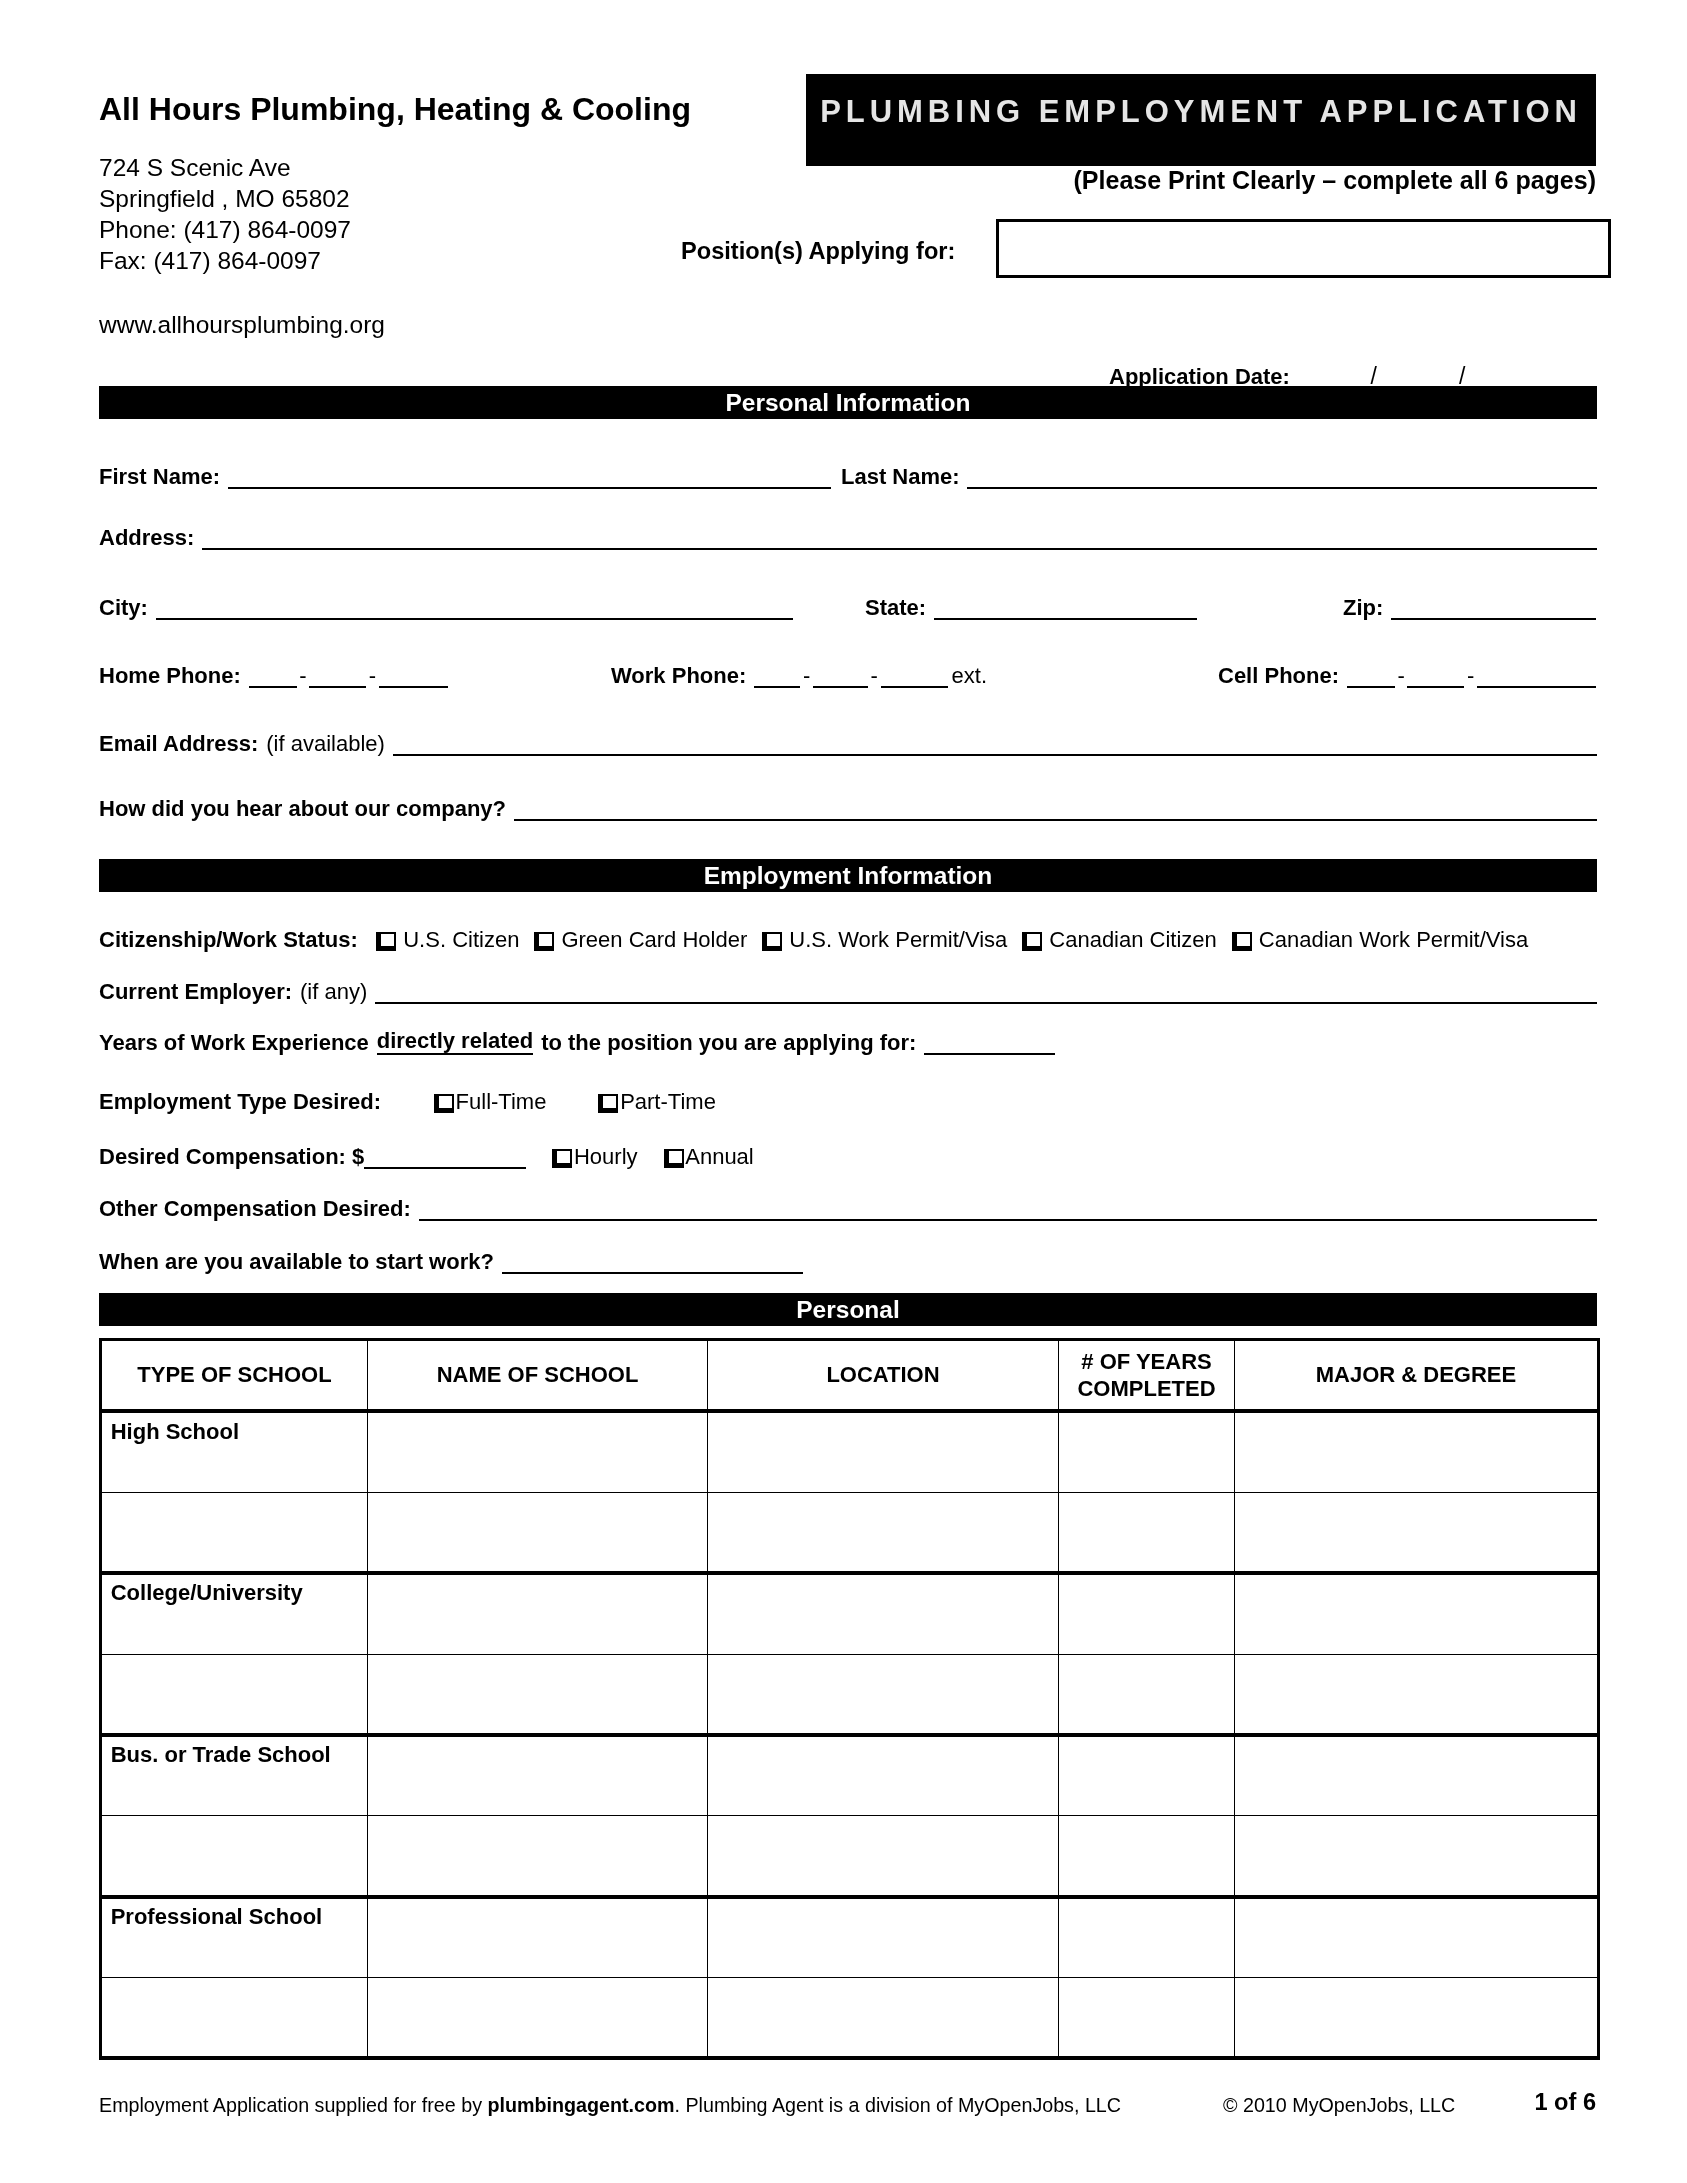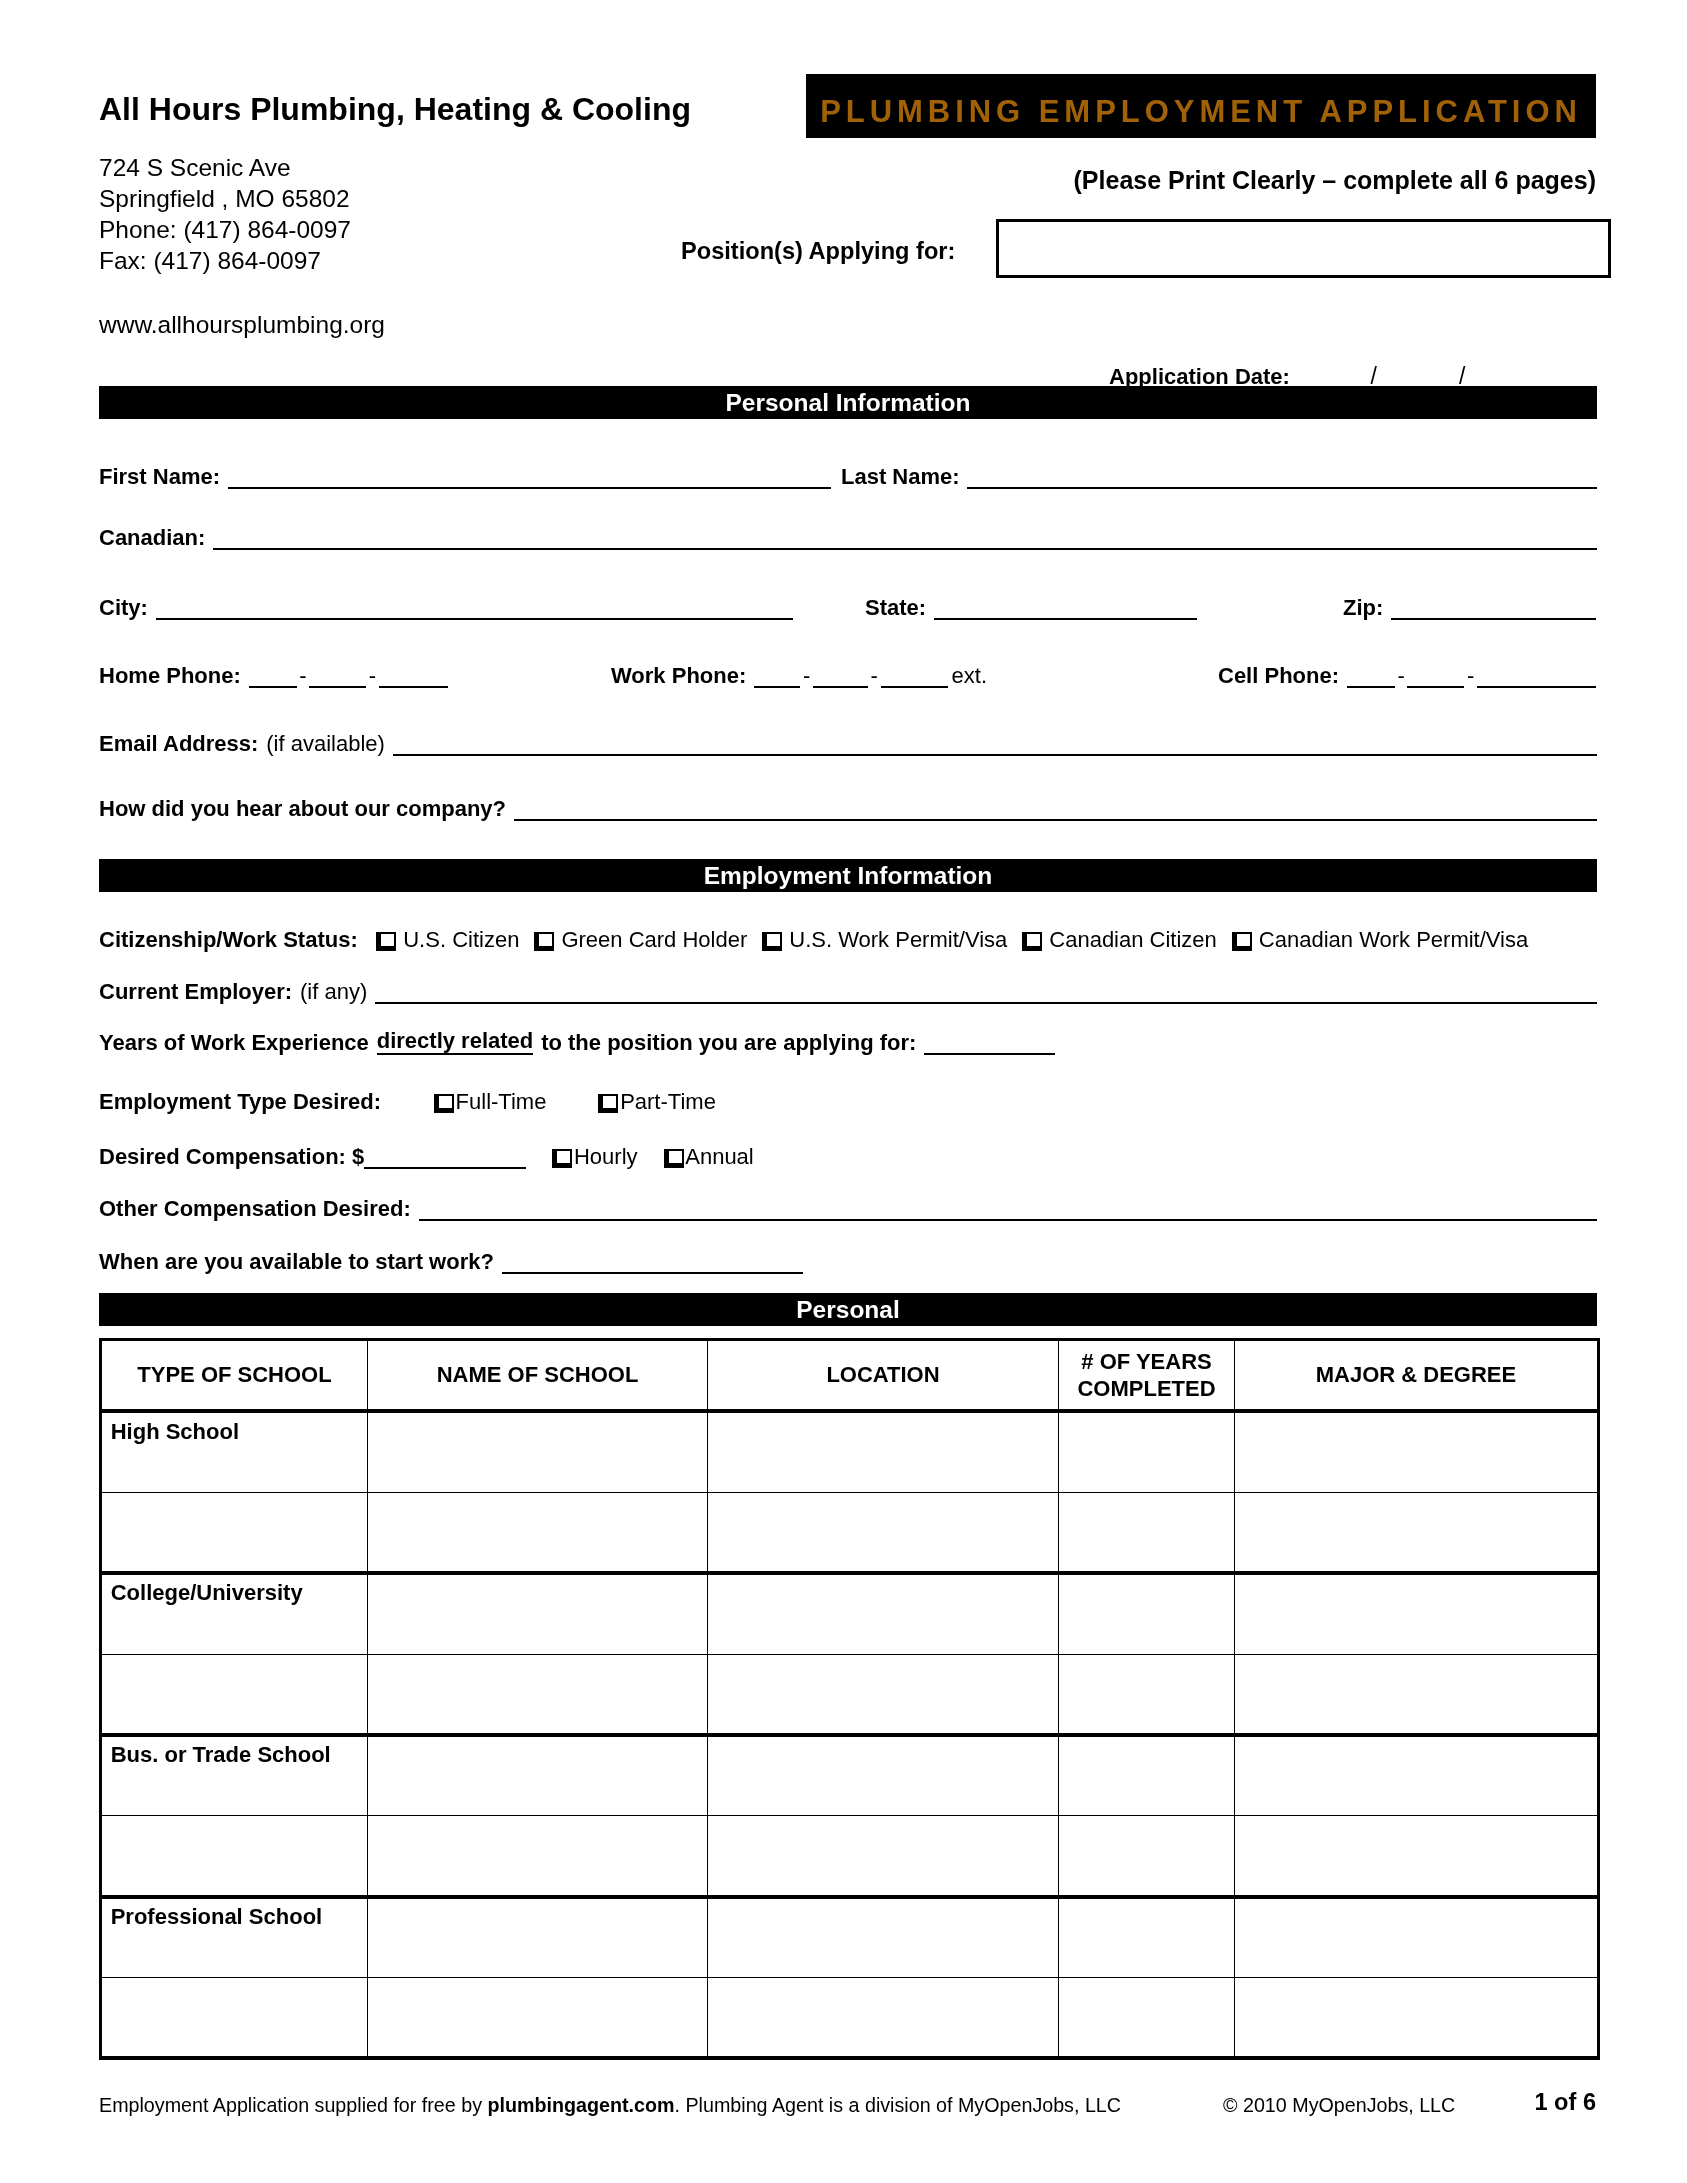--- a/index.html
+++ b/index.html
@@ -8,22 +8,22 @@
     width:1687px; height:2184px;
     background:#ffffff;
     font-family:"Liberation Sans", sans-serif;
     color:#000;
     overflow:hidden;
   }
 
   
   .company-name { position:absolute; left:99px; top:91px; font-size:32px; font-weight:bold; }
   .title-banner {
-    position:absolute; left:806px; top:74px; width:790px; height:64px;
-    background:#000; color:#a16207; text-align:center; line-height:76px;
+    position:absolute; left:806px; top:74px; width:790px; height:92px;
+    background:#000; color:#e5e5e5; text-align:center; line-height:76px;
     font-size:31px; font-weight:bold; letter-spacing:0.16em; white-space:nowrap;
   }
   .address-block { position:absolute; left:99px; top:152px; font-size:24.5px; line-height:31px; }
   .print-note { position:absolute; right:91px; top:166px; font-size:25px; font-weight:bold; }
   .position-label { position:absolute; left:681px; top:238px; font-size:23.6px; font-weight:bold; }
   .position-box {
     position:absolute; left:996px; top:219px; width:595px; height:50px;
     border:3.5px solid #000; background:#fff; font-size:23px; padding:1.7px 7px;
   }
   .website { position:absolute; left:99px; top:311px; font-size:24.5px; }
@@ -114,21 +114,21 @@
   <div class="fg" style="left:99px; top:454px; width:732px;">
     <span class="lbl">First Name:</span>
     <span class="line grow"></span>
   </div>
   <div class="fg" style="left:841px; top:454px; width:756px;">
     <span class="lbl">Last Name:</span>
     <span class="line grow"></span>
   </div>
 
   <div class="fg" style="left:99px; top:515px; width:1498px;">
-    <span class="lbl">Canadian:</span>
+    <span class="lbl">Address:</span>
     <span class="line grow"></span>
   </div>
 
   <div class="fg" style="left:99px; top:585px; width:694px;">
     <span class="lbl">City:</span>
     <span class="line grow"></span>
   </div>
   <div class="fg" style="left:865px; top:585px; width:332px;">
     <span class="lbl">State:</span>
     <span class="line grow"></span>

